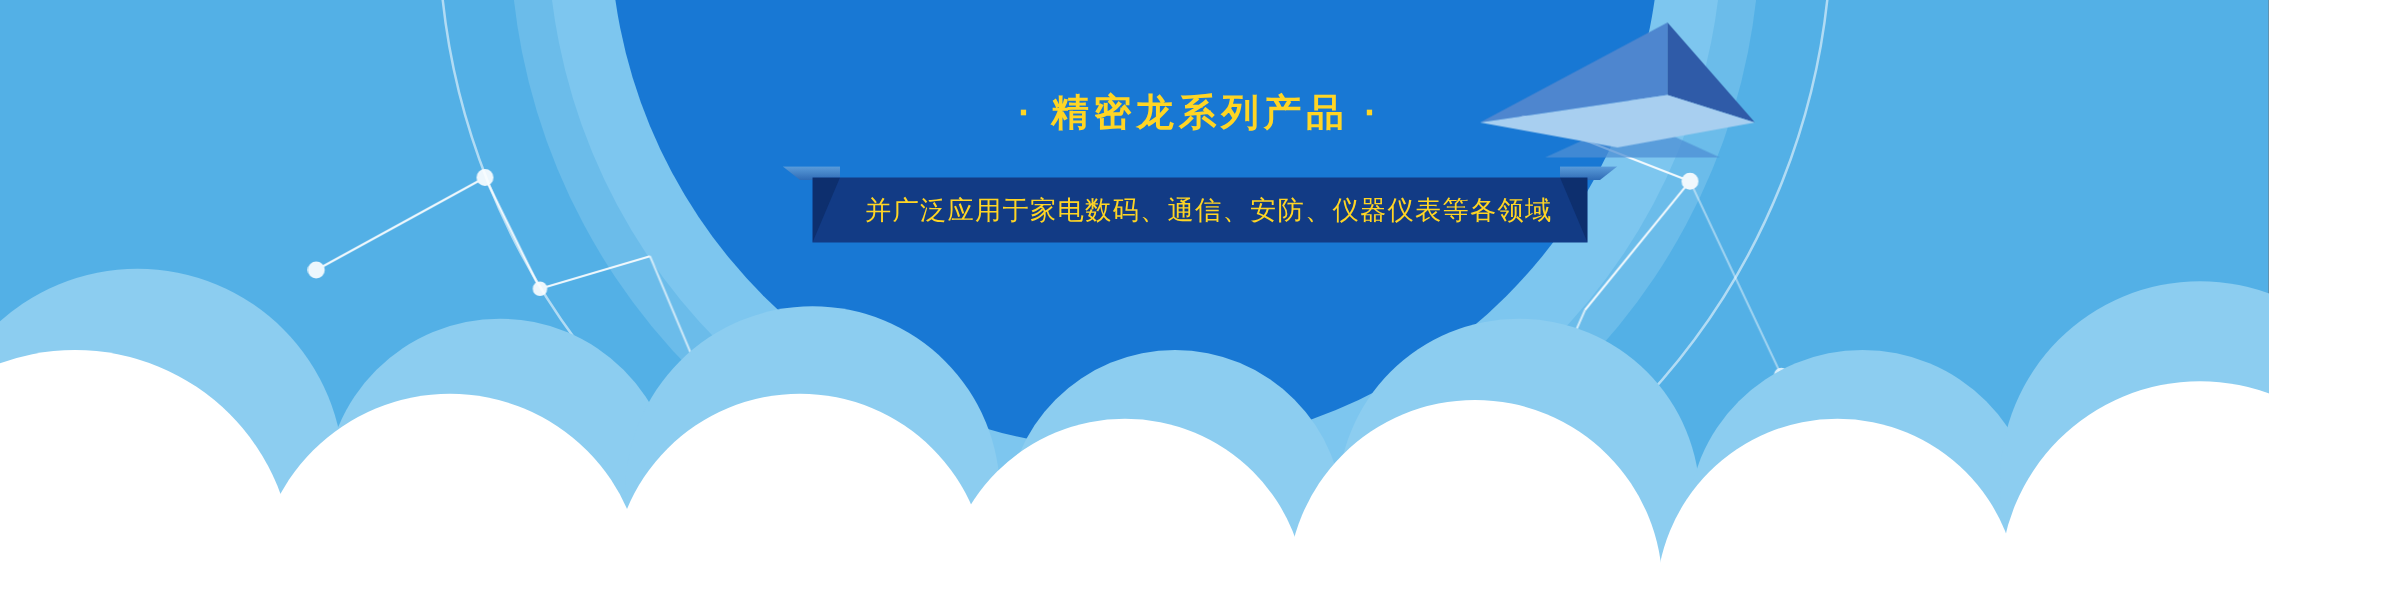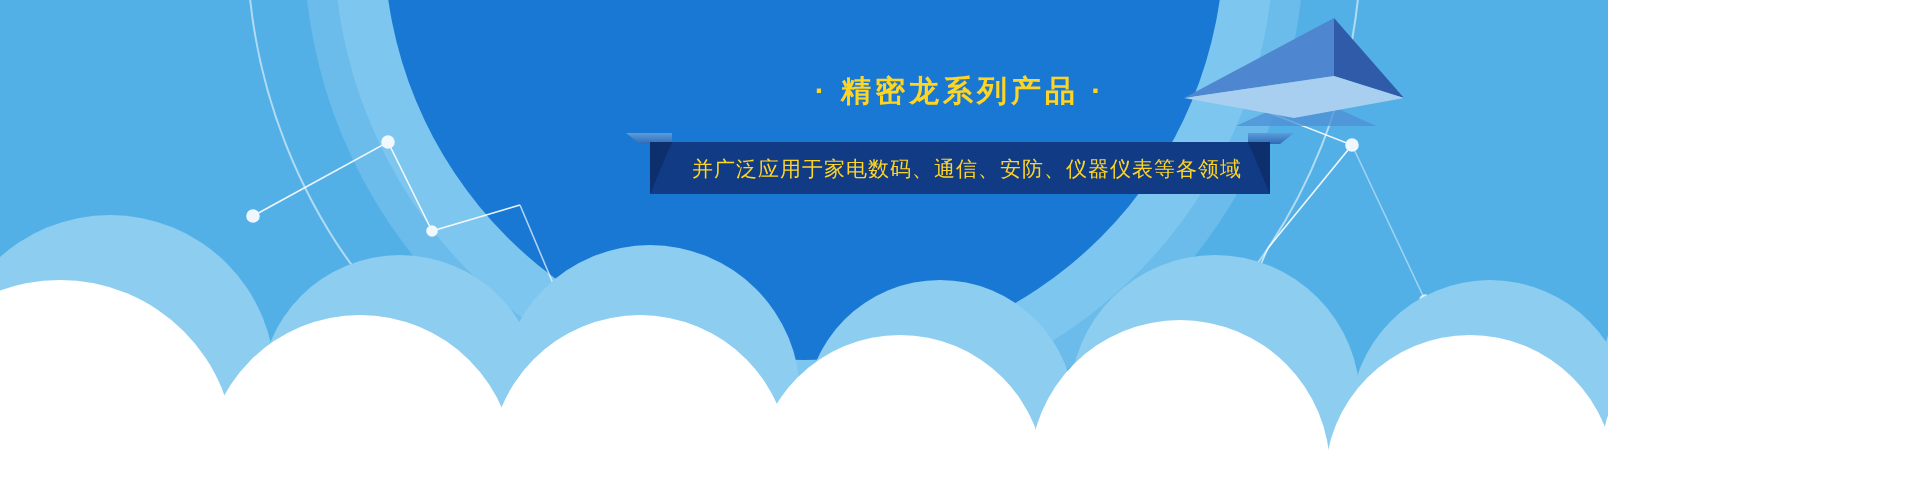--- a/index.html
+++ b/index.html
@@ -6,21 +6,21 @@
     margin: 0;
     padding: 0;
     background: #ffffff;
   }
   body {
     font-family: "Liberation Sans", "DejaVu Sans", sans-serif;
   }
 
   .banner {
     position: relative;
-    width: 1608px;
+    width: 1815px;
     height: 480px;
     overflow: hidden;
     background: #404040;
   }
 
   
   .sky-base {
     position: absolute;
     inset: 0;
     background: #53b0e6;

